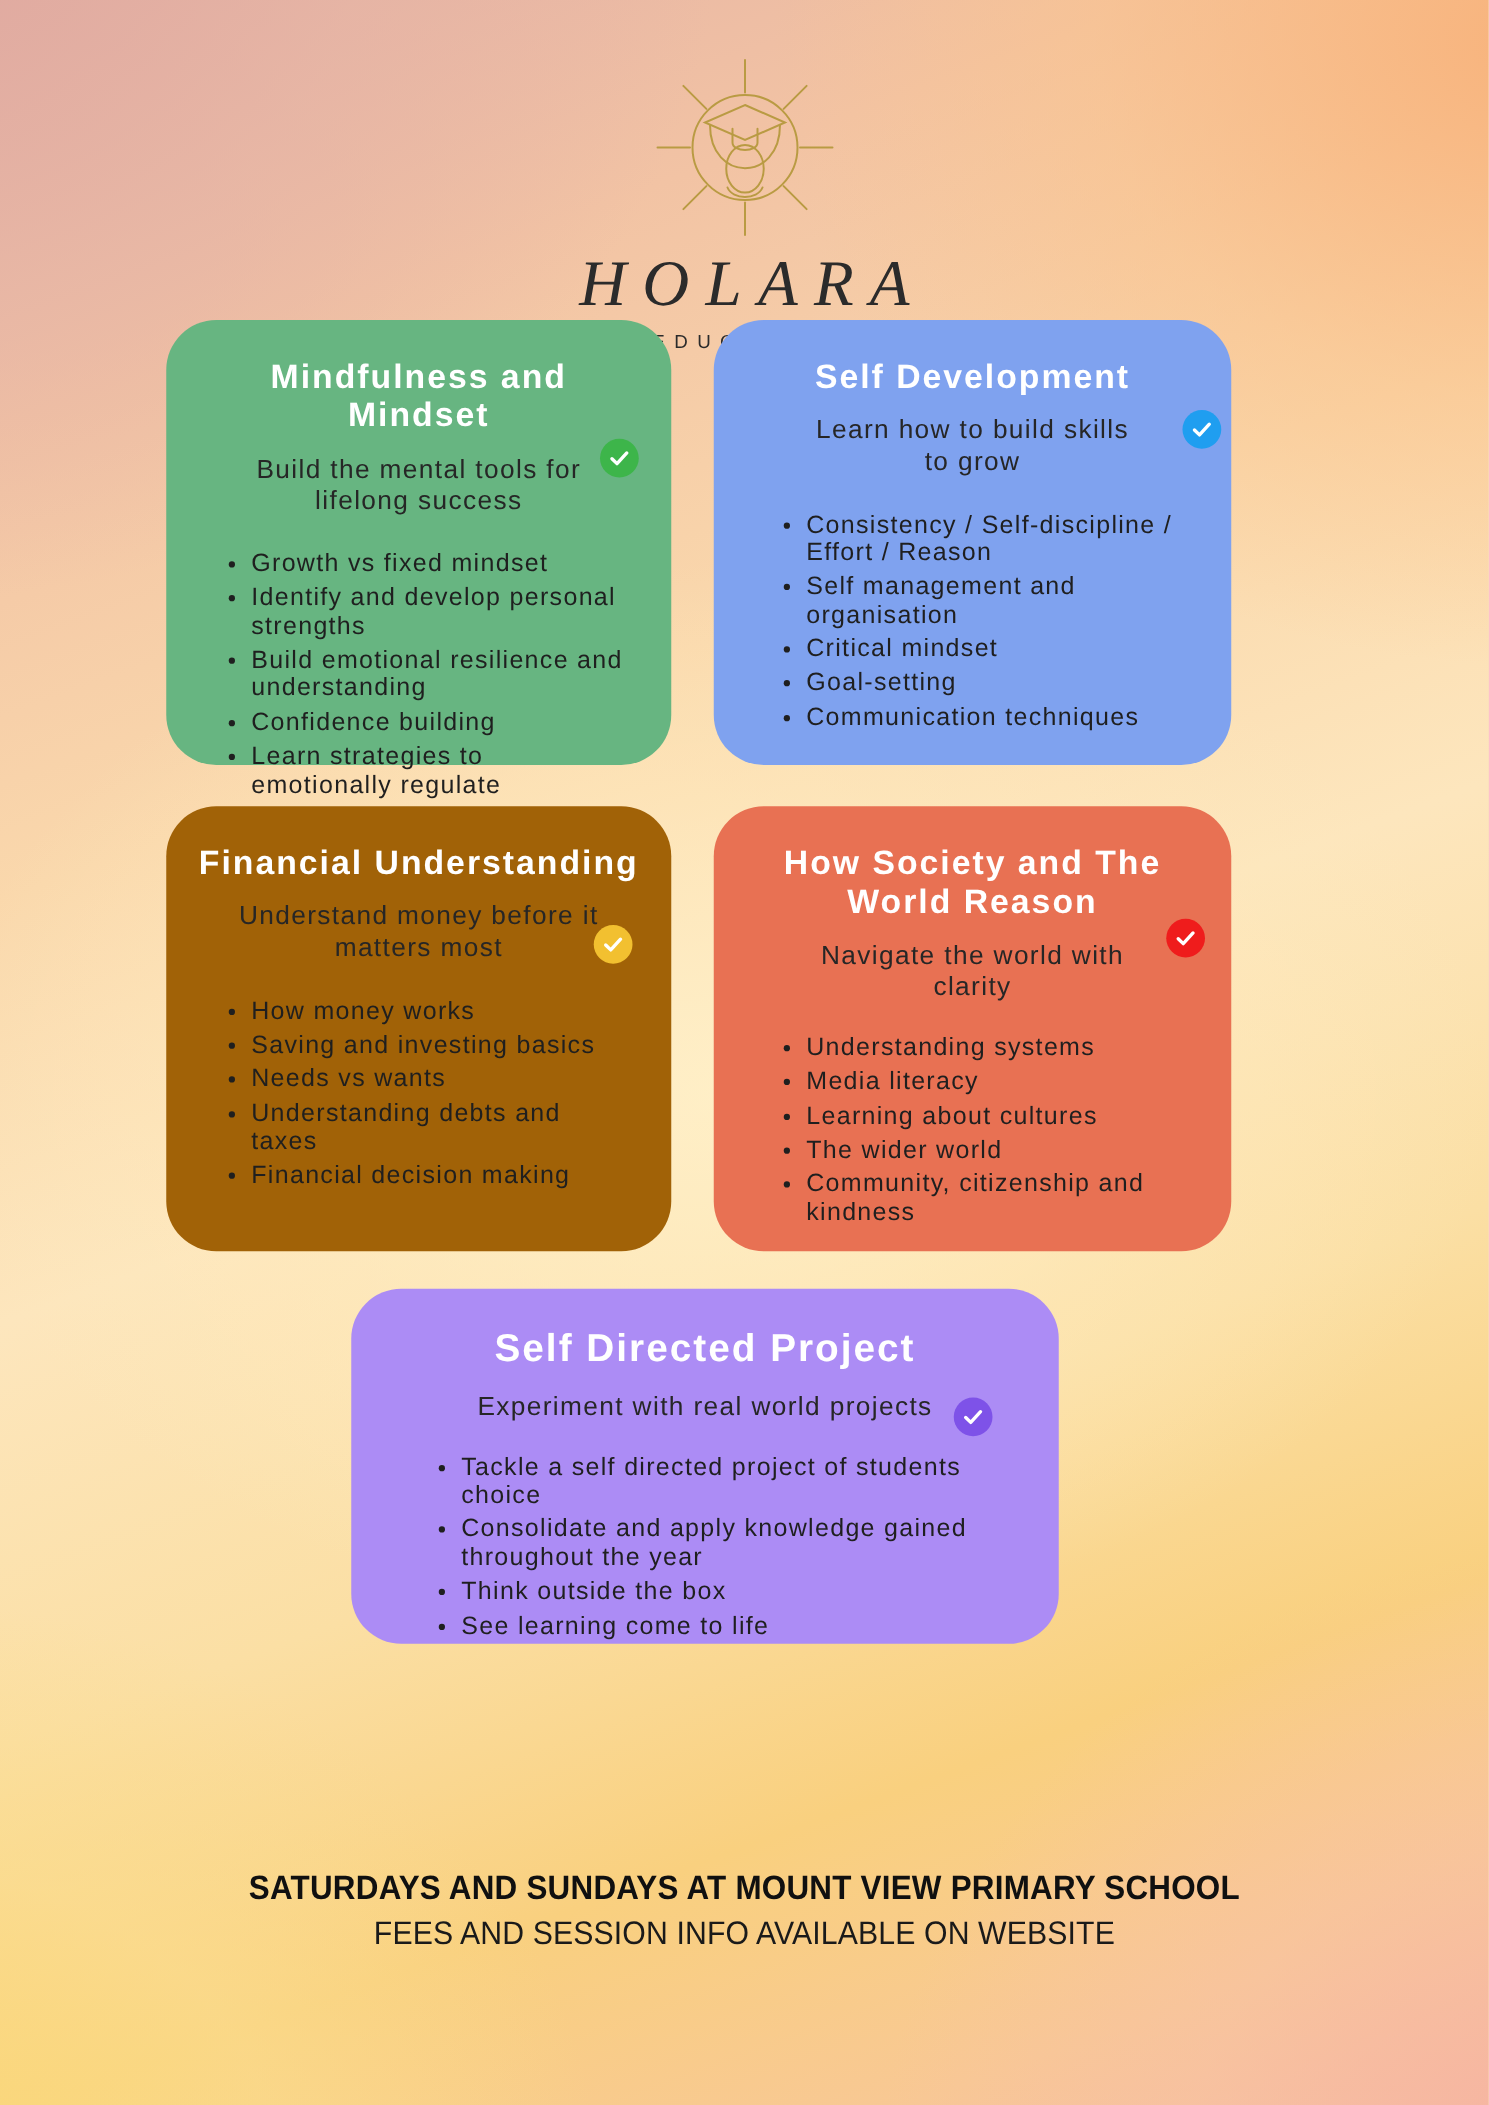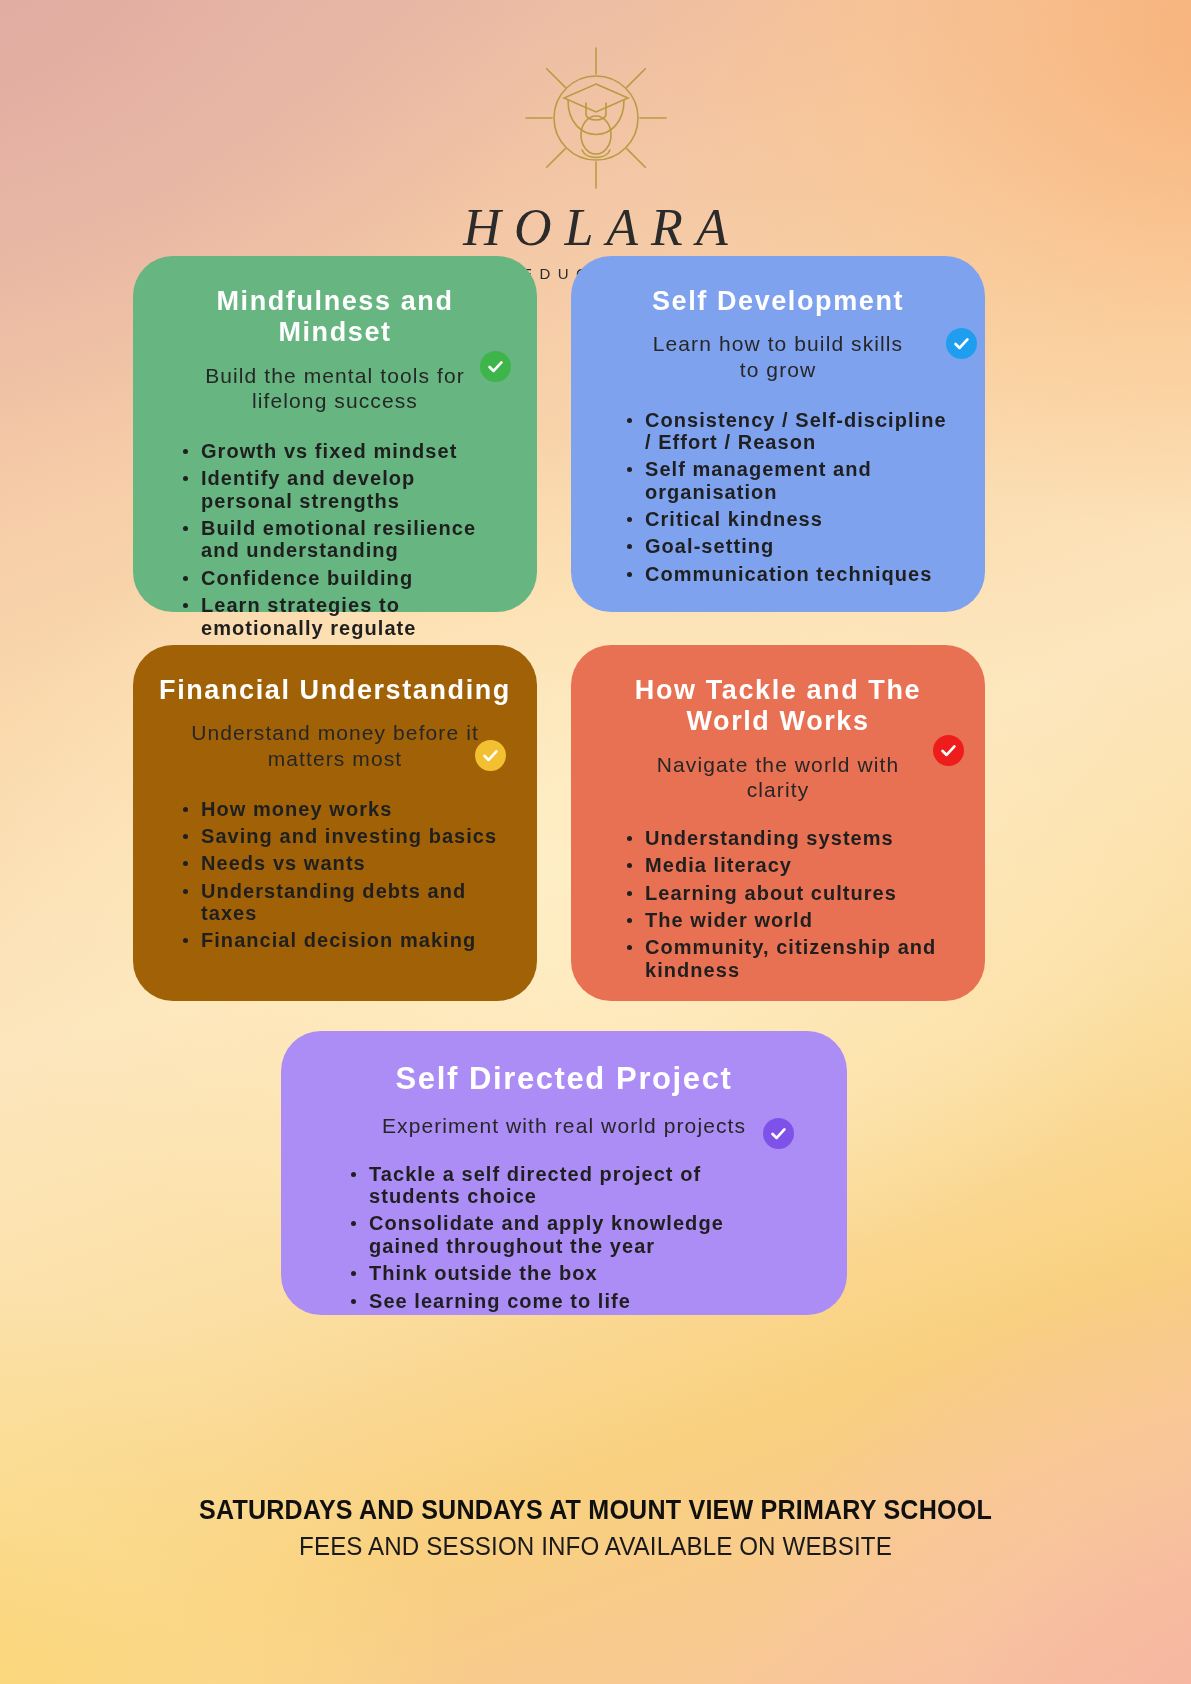--- a/index.html
+++ b/index.html
@@ -132,21 +132,20 @@
     padding: 0 6px 0 42px;
     list-style: none;
   }
   .card-list li {
     position: relative;
     color: #1f1f1f;
     font-size: 20px;
     letter-spacing: 1.05px;
     line-height: 1.12;
     margin-bottom: 5px;
-    font-weight: bold;
   }
   .card-list li::before {
     content: "";
     position: absolute;
     left: -18px;
     top: 9px;
     width: 5px;
     height: 5px;
     border-radius: 50%;
     background: #1f1f1f;
@@ -265,21 +264,21 @@
       </svg>
     </div>
   </div>
 
   <div class="card" id="card-selfdev">
     <div class="card-title">Self Development</div>
     <div class="card-subtitle">Learn how to build skills to grow</div>
     <ul class="card-list">
       <li>Consistency / Self-discipline / Effort / Reason</li>
       <li>Self management and organisation</li>
-      <li>Critical kindness</li>
+      <li>Critical mindset</li>
       <li>Goal-setting</li>
       <li>Communication techniques</li>
     </ul>
     <div class="badge" id="badge-selfdev">
       <svg viewBox="0 0 24 24">
         <path d="M4.5 12.6 L9.6 17.6 L19.5 6.8" fill="none" stroke="#ffffff" stroke-width="3.4" stroke-linecap="round" stroke-linejoin="round"></path>
       </svg>
     </div>
   </div>
 
@@ -294,21 +293,21 @@
       <li>Financial decision making</li>
     </ul>
     <div class="badge" id="badge-financial">
       <svg viewBox="0 0 24 24">
         <path d="M4.5 12.6 L9.6 17.6 L19.5 6.8" fill="none" stroke="#ffffff" stroke-width="3.4" stroke-linecap="round" stroke-linejoin="round"></path>
       </svg>
     </div>
   </div>
 
   <div class="card" id="card-society">
-    <div class="card-title">How Tackle and The World Works</div>
+    <div class="card-title">How Society and The World Reason</div>
     <div class="card-subtitle">Navigate the world with clarity</div>
     <ul class="card-list">
       <li>Understanding systems</li>
       <li>Media literacy</li>
       <li>Learning about cultures</li>
       <li>The wider world</li>
       <li>Community, citizenship and kindness</li>
     </ul>
     <div class="badge" id="badge-society">
       <svg viewBox="0 0 24 24">

